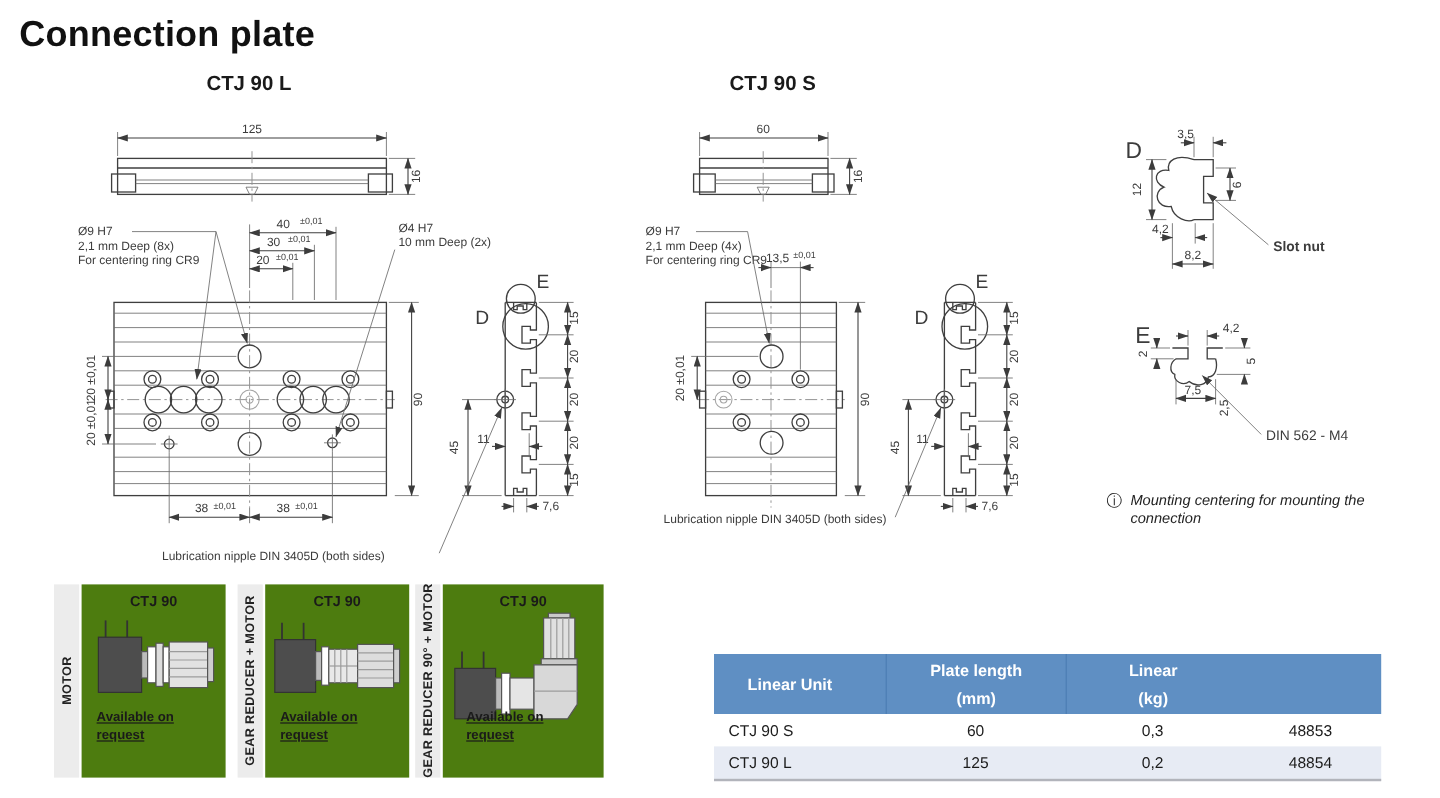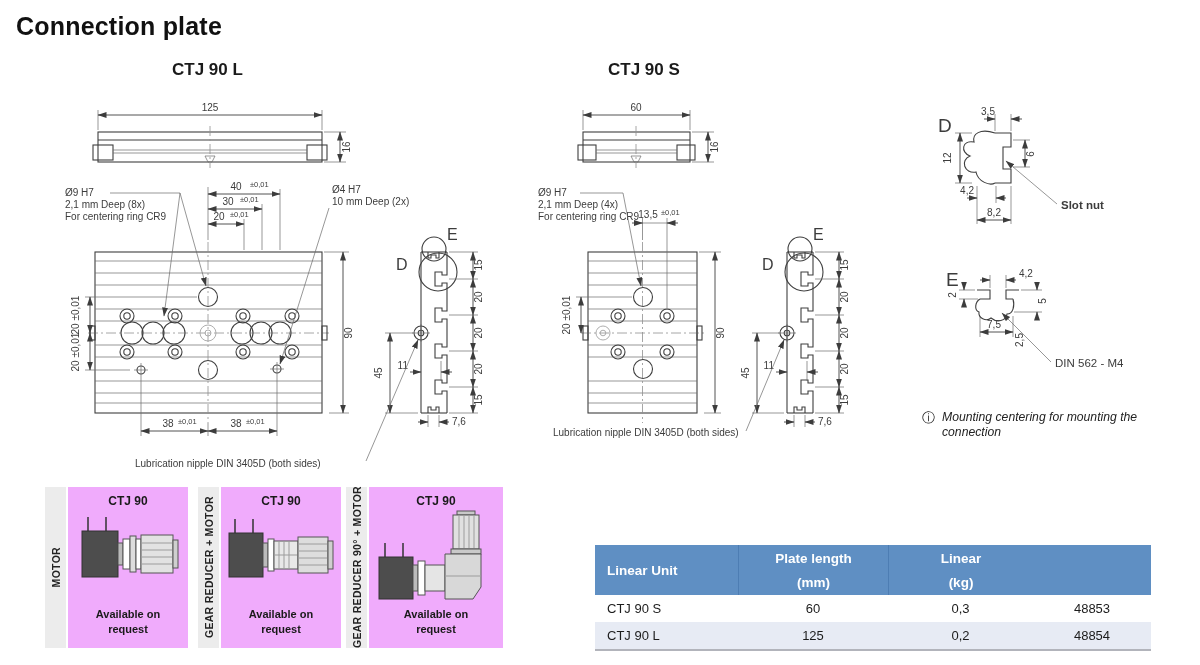--- a/index.html
+++ b/index.html
@@ -1,47 +1,47 @@
 <!DOCTYPE html>
 <html><head>
 <meta charset="utf-8">
 <style>
   html,body{margin:0;padding:0;background:#fff;font-family:"Liberation Sans",sans-serif;}
   #canvas{position:relative;width:1200px;height:665px;background:#fff;overflow:hidden;}
   .abs{position:absolute;}
-  #page-title{left:16px;top:12px;font-size:25px;font-weight:bold;color:#111;letter-spacing:.2px;}
+  #page-title{left:16px;top:12px;font-size:30px;font-weight:bold;color:#111;letter-spacing:.2px;}
   .dwg-title{font-size:17px;font-weight:bold;color:#1a1a1a;}
   svg{overflow:visible;}
   svg text{font-family:"Liberation Sans",sans-serif;fill:#3c3c3c;}
   .ln{stroke:#3f3f3f;stroke-width:1.1;fill:none;}
   .tn{stroke:#6a6a6a;stroke-width:.7;fill:none;}
   .dl{stroke:#3f3f3f;stroke-width:.9;fill:none;}
   .cl{stroke:#8f8f8f;stroke-width:.8;fill:none;stroke-dasharray:10 3 2 3;}
   .lt{stroke:#a5a5a5;stroke-width:.9;fill:none;}
   .dt{font-size:10px;}
   .sup{font-size:7.5px;}
   .big{font-size:16px;}
   
   #options{left:45px;top:487px;height:161px;display:flex;align-items:stretch;}
   .opt-group{display:flex;}
   .strip{width:21px;background:#ececec;display:flex;align-items:center;justify-content:center;margin-right:2px;}
   .strip span{writing-mode:vertical-rl;transform:rotate(180deg);font-weight:bold;font-size:10.5px;letter-spacing:.3px;white-space:nowrap;color:#222;}
-  .opt-box{background:#f0abfc;position:relative;}
+  .opt-box{background:#4d7c0f;position:relative;}
   .opt-title{position:absolute;top:7px;width:100%;text-align:center;font-weight:bold;font-size:12px;color:#1a1a1a;}
   .opt-img{position:absolute;top:26px;left:0;right:0;margin:auto;display:block;}
-  .opt-avail{position:absolute;bottom:12px;left:0;right:0;margin:auto;width:95px;text-align:center;font-weight:bold;font-size:11px;line-height:1.3;color:#1a1a1a;}
+  .opt-avail{position:absolute;bottom:28px;left:0;right:0;margin:auto;width:95px;font-weight:bold;font-size:11px;line-height:1.3;color:#1a1a1a;text-decoration:underline;}
   
   #note{left:922px;top:410px;width:262px;display:flex;gap:7px;color:#222;}
   #note .icn{font-size:13px;line-height:1.2;}
   #note .txt{font-style:italic;font-size:12.2px;line-height:1.25;}
   
   #spec-table{left:595px;top:545px;width:556px;font-size:13px;color:#1c1c1c;}
   .t-head{display:grid;grid-template-columns:143px 150px 145px 118px;height:50px;background:#5f8fc3;color:#fff;font-weight:bold;font-size:13.5px;}
   .hc{display:flex;flex-direction:column;justify-content:center;align-items:center;gap:9px;border-left:1px solid #4d7db3;}
-  .hc.first{align-items:flex-start;padding-left:12px;border-left:none;}
+  .hc.first{align-items:flex-start;padding-left:28px;border-left:none;}
   .t-row{display:grid;grid-template-columns:143px 150px 145px 118px;height:27px;align-items:center;}
   .t-row.alt{background:#e7ebf4;}
   .t-row.last{border-bottom:2.5px solid #b2b4bb;}
   .tc{text-align:center;}
   .tc.first{text-align:left;padding-left:12px;}
 </style>
 </head>
 <body>
 
 <div id="canvas">

